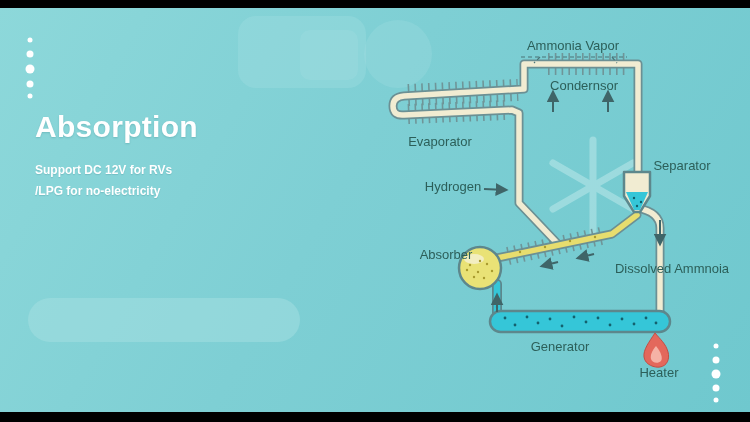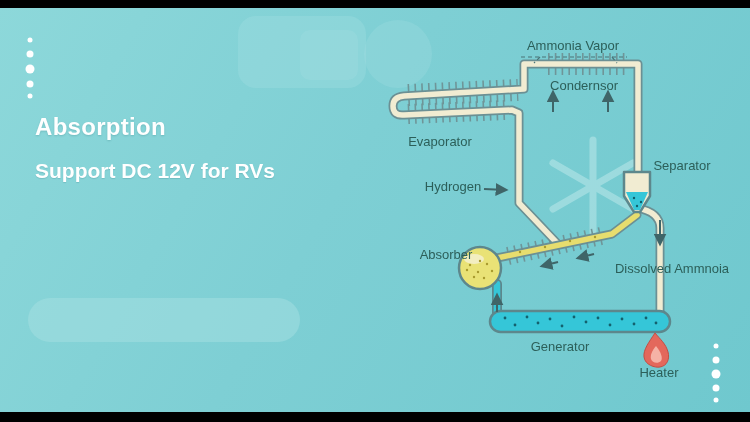--- a/index.html
+++ b/index.html
@@ -6,23 +6,23 @@
   .stage{
     position:relative;width:750px;height:422px;overflow:hidden;
     background:linear-gradient(120deg,#8dd8da 0%,#7ecfd4 45%,#6fc8ce 100%);
     font-family:"Liberation Sans",sans-serif;
   }
   .bar{position:absolute;left:0;width:750px;background:#000;z-index:6;}
   .bar.top{top:0;height:8px;}
   .bar.bottom{bottom:0;height:10px;}
   svg.scene{position:absolute;left:0;top:0;z-index:1;}
   .text-block{position:absolute;left:35px;top:110px;z-index:4;color:#fff;width:320px;}
-  .title{margin:0;font-size:24px;line-height:34px;font-weight:700;letter-spacing:.3px;
+  .title{margin:0;font-size:30px;line-height:34px;font-weight:700;letter-spacing:.3px;
          text-shadow:0 1px 2px rgba(0,70,80,.18);}
-  .subtitle{margin:16px 0 0 0;font-size:21px;font-weight:700;line-height:21px;
+  .subtitle{margin:16px 0 0 0;font-size:12px;font-weight:700;line-height:21px;
             text-shadow:0 1px 1px rgba(0,70,80,.15);}
   .lbl{font-size:13px;fill:#2c5f59;font-family:"Liberation Sans",sans-serif;}
 </style>
 </head>
 <body>
 
 <div class="stage">
 
   <svg class="scene" width="750" height="422" viewBox="0 0 750 422">
     <defs>
@@ -172,18 +172,19 @@
       <circle cx="716" cy="400" r="2.5"></circle>
     </g>
   </svg>
 
   <div class="text-block">
     <h1 class="title">
       <span>Absorption</span><br>
     </h1>
     <div class="subtitle">
       <div>Support DC 12V for RVs</div>
+      <div>/LPG for no-electricity</div>
     </div>
   </div>
 
   <div class="bar top"></div>
   <div class="bar bottom"></div>
 </div>
 
 </body></html>

